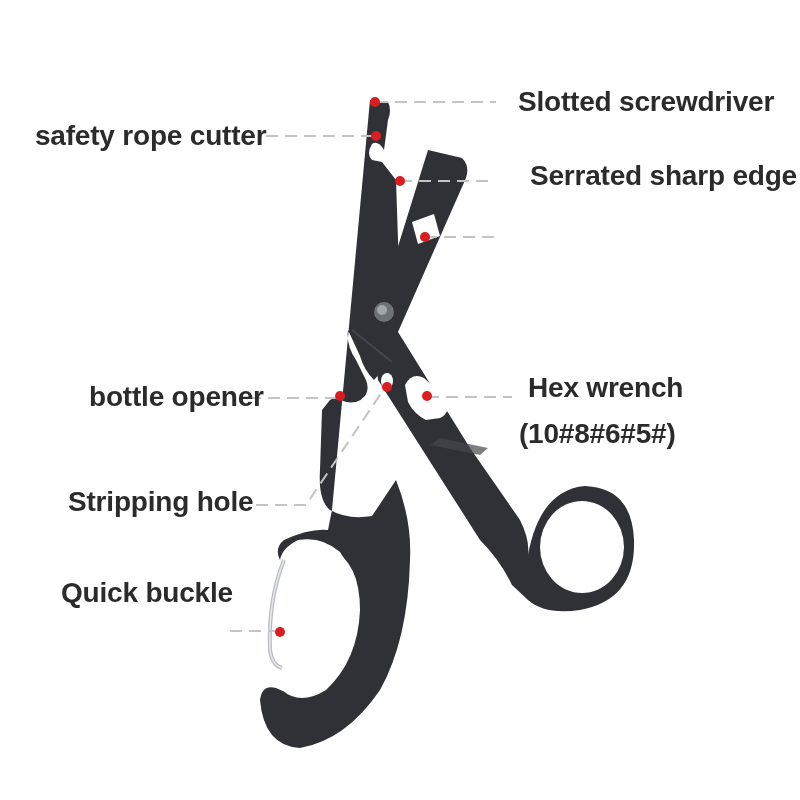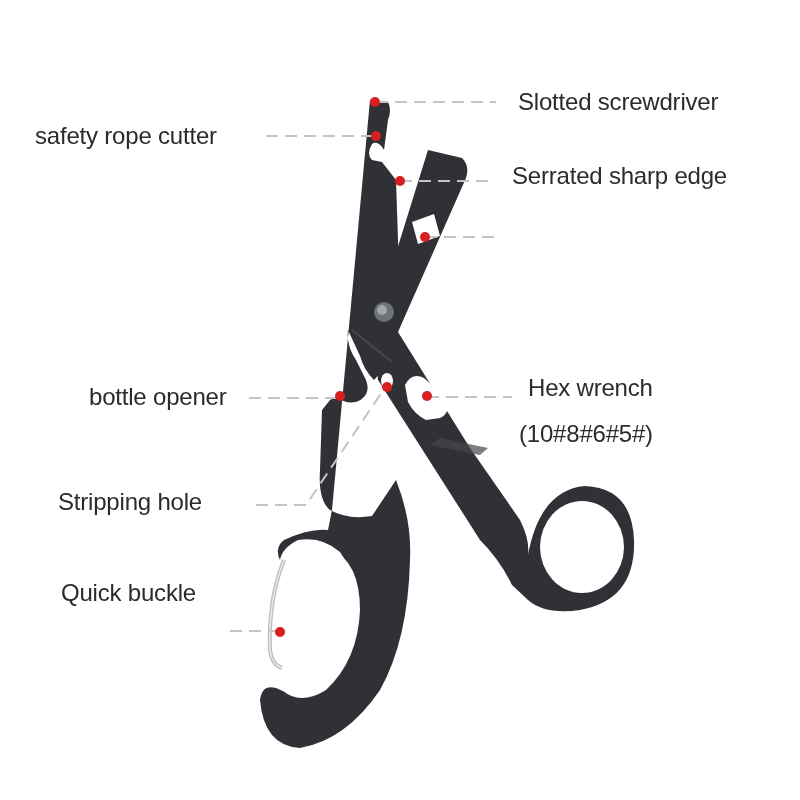--- a/index.html
+++ b/index.html
@@ -1,17 +1,17 @@
 <!DOCTYPE html>
 <html><head>
 <meta charset="utf-8">
 <style>
   html,body{margin:0;padding:0;background:#ffffff;}
   .stage{position:relative;width:800px;height:800px;overflow:hidden;background:#ffffff;font-family:"Liberation Sans",sans-serif;}
-  .label{position:absolute;color:#2b2b2b;font-weight:normal;font-size:24px;letter-spacing:-0.2px;white-space:nowrap;line-height:28px;}
+  .label{position:absolute;color:#2b2b2b;font-weight:bold;font-size:28px;letter-spacing:-0.2px;white-space:nowrap;line-height:28px;}
   .lbl-right{text-align:left;}
   .lbl-left{text-align:center;}
   svg.art{position:absolute;left:0;top:0;}
 </style>
 </head>
 <body>
 
 <div class="stage">
 
   <svg class="art" width="800" height="800" viewBox="0 0 800 800">
@@ -71,20 +71,20 @@
       <circle cx="425" cy="237" r="5"></circle>
       <circle cx="340" cy="396" r="5"></circle>
       <circle cx="387" cy="387" r="5"></circle>
       <circle cx="427" cy="396" r="5"></circle>
       <circle cx="280" cy="632" r="5"></circle>
     </g>
   </svg>
 
   <div class="label lbl-right" style="left:518px;top:88px;">Slotted screwdriver</div>
   <div class="label lbl-left" style="left:35px;top:122px;">safety rope cutter</div>
-  <div class="label lbl-right" style="left:512px;top:162px;">Serrated sharp edge</div>
+  <div class="label lbl-right" style="left:530px;top:162px;">Serrated sharp edge</div>
   <div class="label lbl-left" style="left:77px;top:383px;margin-left:12px;">bottle opener</div>
   <div class="label lbl-right" style="left:528px;top:374px;text-align:center;">Hex wrench</div>
   <div class="label lbl-right" style="left:519px;top:420px;">(10#8#6#5#)</div>
-  <div class="label lbl-left" style="left:58px;top:488px;">Stripping hole</div>
+  <div class="label lbl-left" style="left:68px;top:488px;">Stripping hole</div>
   <div class="label lbl-left" style="left:61px;top:579px;">Quick buckle</div>
 
 </div>
 
 </body></html>

